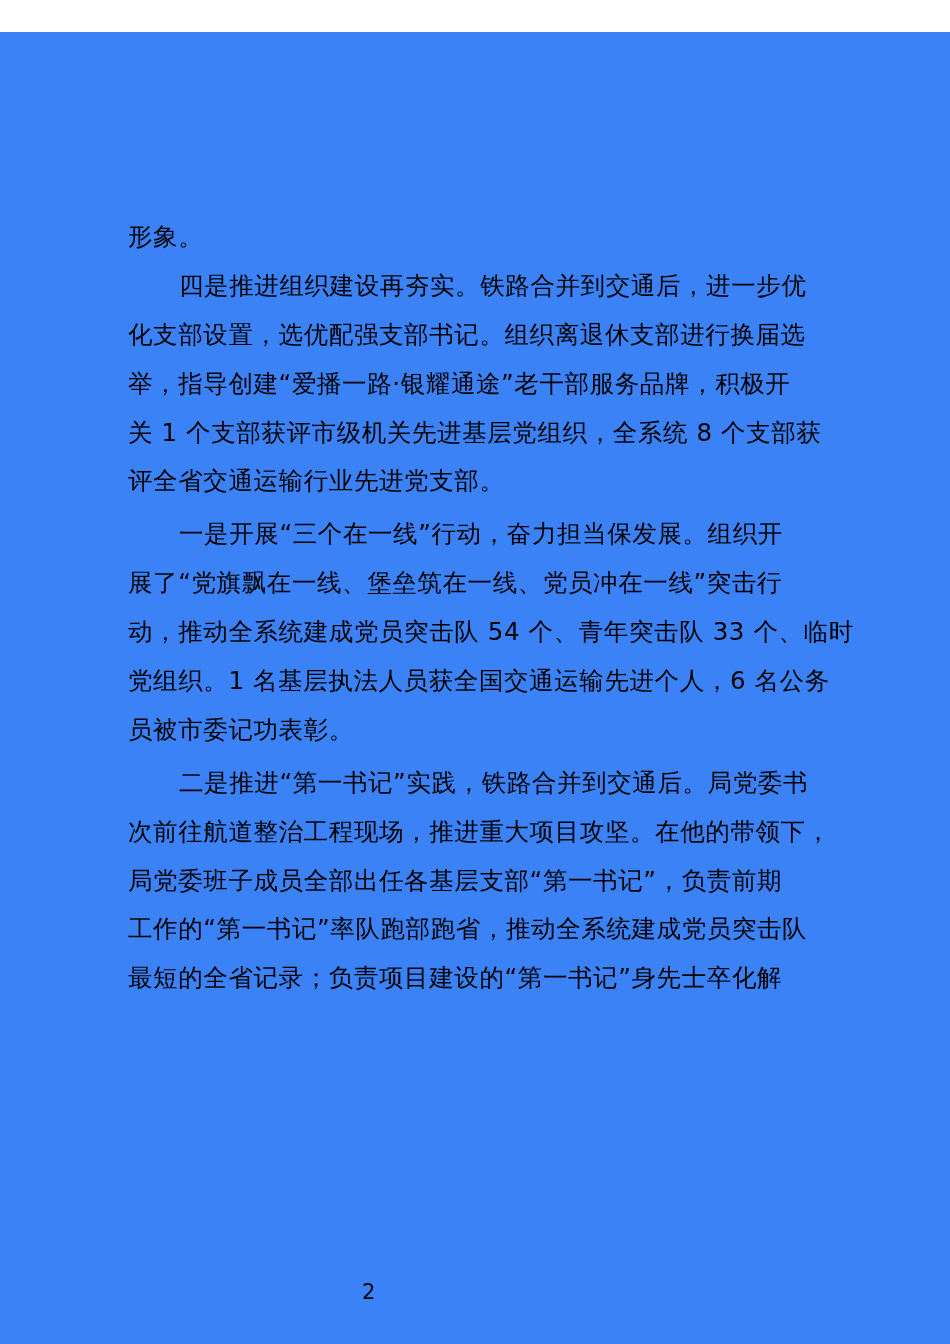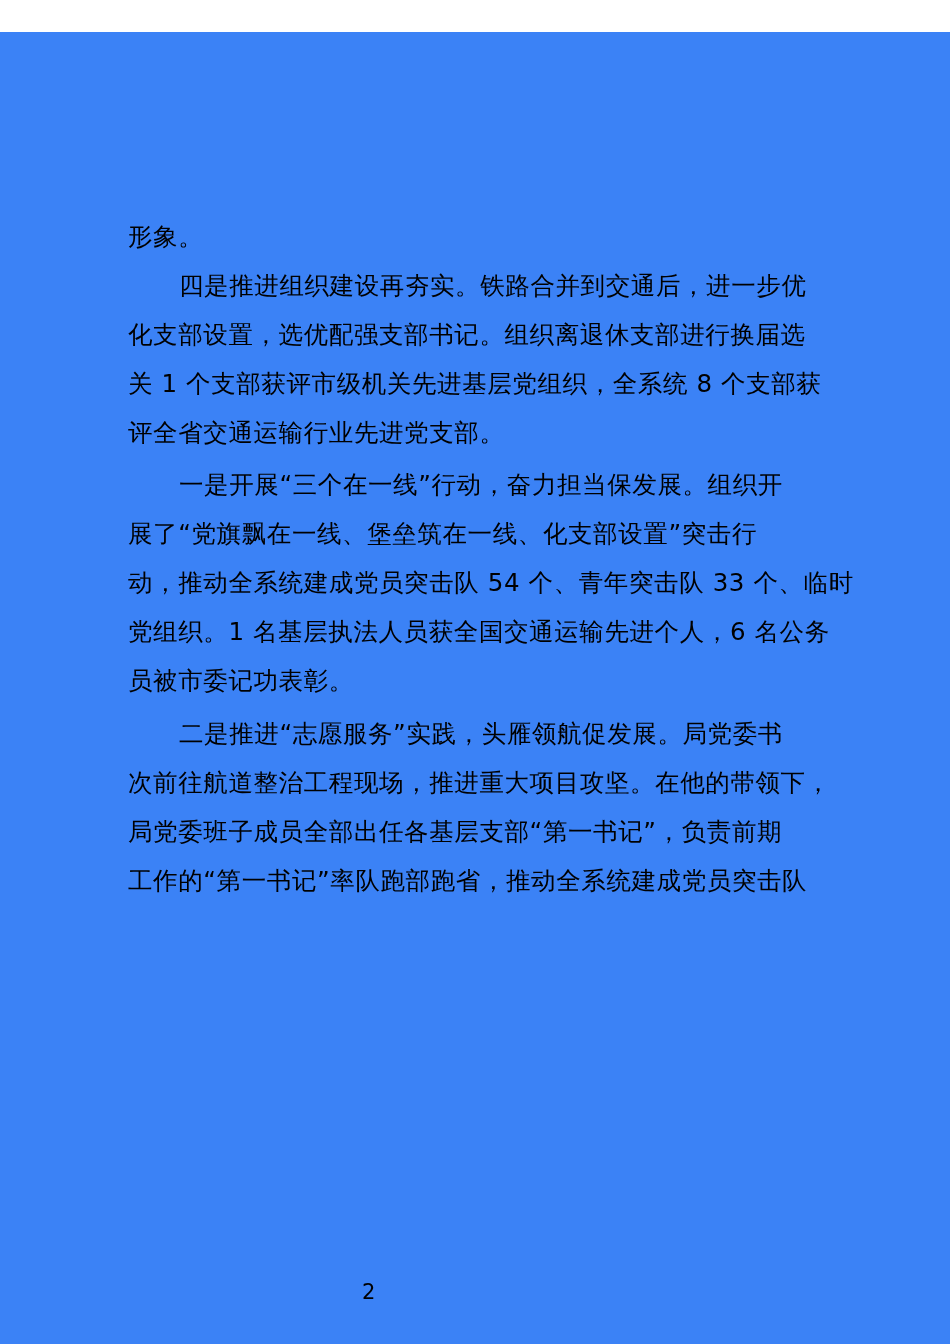--- a/index.html
+++ b/index.html
@@ -48,29 +48,31 @@
     }
   </style>
 </head>
 <body>
 
 <div class="page">
   <div class="body-text">
     <div class="line">形象。</div>
     <div class="line indent">四是推进组织建设再夯实。铁路合并到交通后，进一步优</div>
     <div class="line">化支部设置，选优配强支部书记。组织离退休支部进行换届选</div>
+    <div class="line">举，指导创建“爱播一路·银耀通途”老干部服务品牌，积极开</div>
     <div class="line">关 1 个支部获评市级机关先进基层党组织，全系统 8 个支部获</div>
     <div class="line">评全省交通运输行业先进党支部。</div>
     <div class="gap"></div>
     <div class="line indent">一是开展“三个在一线”行动，奋力担当保发展。组织开</div>
-    <div class="line">展了“党旗飘在一线、堡垒筑在一线、化支部设置”突击行</div>
+    <div class="line">展了“党旗飘在一线、堡垒筑在一线、党员冲在一线”突击行</div>
     <div class="line">动，推动全系统建成党员突击队 54 个、青年突击队 33 个、临时</div>
     <div class="line">党组织。1 名基层执法人员获全国交通运输先进个人，6 名公务</div>
     <div class="line">员被市委记功表彰。</div>
     <div class="gap"></div>
-    <div class="line indent">二是推进“志愿服务”实践，头雁领航促发展。局党委书</div>
+    <div class="line indent">二是推进“第一书记”实践，铁路合并到交通后。局党委书</div>
     <div class="line">次前往航道整治工程现场，推进重大项目攻坚。在他的带领下，</div>
     <div class="line">局党委班子成员全部出任各基层支部“第一书记”，负责前期</div>
     <div class="line">工作的“第一书记”率队跑部跑省，推动全系统建成党员突击队</div>
+    <div class="line">最短的全省记录；负责项目建设的“第一书记”身先士卒化解</div>
   </div>
 
   <div class="page-number">2</div>
 </div>
 
 </body></html>

